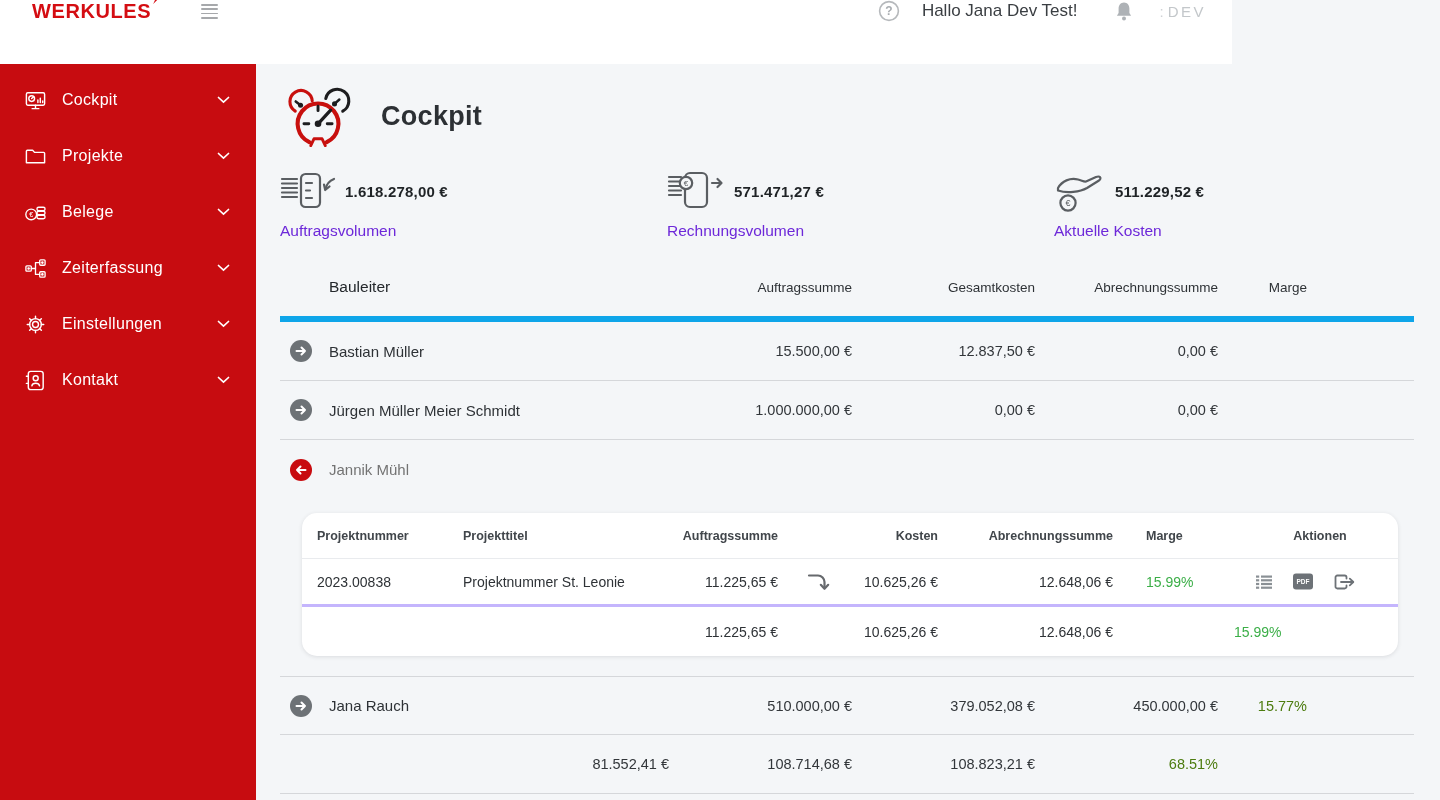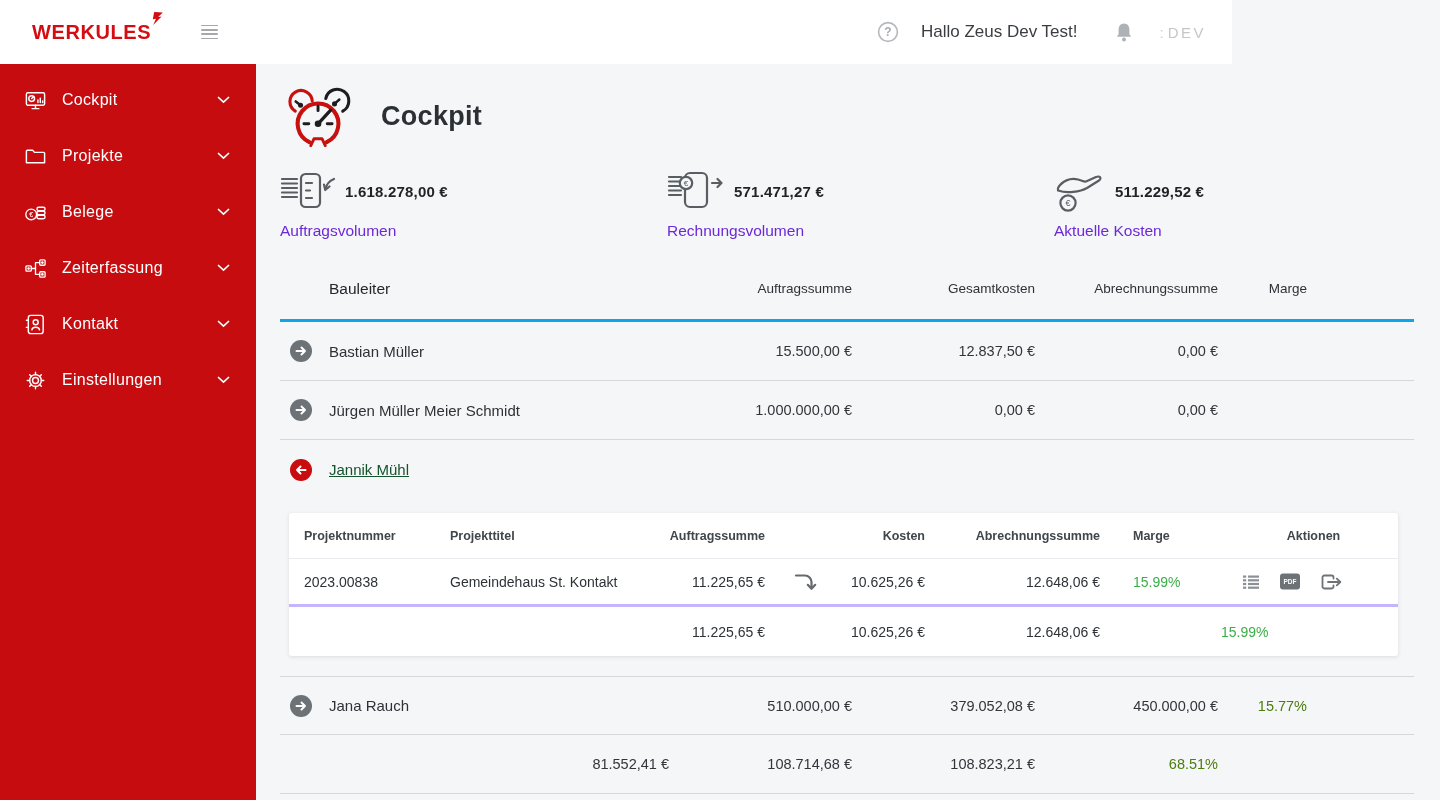--- a/index.html
+++ b/index.html
@@ -2,21 +2,21 @@
 <html><head>
 <meta charset="utf-8">
 <style>
   html,body{margin:0;padding:0;width:1440px;height:800px;overflow:hidden;
     background:#f4f6f8;font-family:"Liberation Sans",sans-serif;
     -webkit-font-smoothing:antialiased;}
   svg{display:block;}
 
   
   .topbar{position:fixed;top:0;left:0;width:1232px;height:64px;background:#fff;
-    display:flex;align-items:center;z-index:20;}
+    display:flex;align-items:flex-start;z-index:20;}
   .logo{margin-left:32px;position:relative;cursor:pointer;}
   .logo-text{font-size:20px;font-weight:800;color:#d40d12;letter-spacing:.6px;}
   .logo-bolt{position:absolute;top:-9px;right:-13px;}
   .hamburger{margin-left:46px;display:flex;flex-direction:column;gap:2.5px;cursor:pointer;padding:4px;}
   .hamburger span{width:17px;height:1.8px;background:#a6a8ab;border-radius:1px;}
   .topbar-right{margin-left:auto;display:flex;align-items:center;margin-right:26px;}
   .greeting{margin-left:22px;font-size:17px;color:#3a3e42;}
   .bell{margin-left:38px;cursor:pointer;}
   .env{margin-left:26px;font-size:15px;color:#c3c7ca;letter-spacing:2.5px;display:flex;align-items:center;}
   .env-frag{letter-spacing:0;margin-right:4px;color:#cfd2d5;}
@@ -37,38 +37,38 @@
 
   .stats{display:grid;grid-template-columns:387px 387px 360px;margin-top:20px;}
   .stat-top{display:flex;align-items:center;height:46px;}
   .stat-value{font-size:15px;font-weight:700;color:#1f2326;margin-left:9px;letter-spacing:.2px;}
   .stat-label{font-size:15.5px;color:#6d28d9;margin-top:8px;}
 
   
   .btable{margin-top:18px;width:1134px;}
   .trow{display:grid;grid-template-columns:389px 183px 183px 183px 89px;
     padding-right:107px;align-items:center;box-sizing:border-box;}
-  .thead{height:64px;border-bottom:3px solid #0ea5e9;}
+  .thead{height:64px;border-bottom:6px solid #0ea5e9;}
   .th-bauleiter{padding-left:49px;font-size:15.5px;font-weight:500;color:#24282c;}
   .th{font-size:13.5px;font-weight:500;color:#2e3236;text-align:right;}
   .tdata{height:59px;border-bottom:1px solid #d5d7da;}
   .row-top-line{border-top:1px solid #d5d7da;}
   .cell-name{display:flex;align-items:center;padding-left:10px;}
   .cell-name .nm{margin-left:17px;font-size:15px;color:#2e3236;}
   .cell-money{text-align:right;font-size:14.5px;color:#32363a;}
   .cell-marge{text-align:right;font-size:14.5px;color:#4d7c0f;}
   .expander{cursor:pointer;}
   .exp-bg{fill:#6d7276;}
   .row-expanded{border-bottom:none;}
-  .row-expanded .nm{color:#14532d;text-decoration:underline;}
+  .row-expanded .nm{color:#737373;}
   .row-expanded .exp-bg{fill:#c80c10;}
   .row-expanded .expander{transform:rotate(180deg);}
 
   
-  .card{margin:14px 16px 20px 9px;background:#fff;border-radius:3px;
+  .card{margin:14px 16px 20px 22px;background:#fff;border-radius:15px;
     box-shadow:0 1px 4px rgba(40,45,50,.12);}
   .prow{display:grid;grid-template-columns:146px 190px 125px 80px 80px 175px 129px 1fr;
     align-items:center;padding-left:15px;box-sizing:border-box;}
   .phead{height:46px;border-bottom:1px solid #e9ebee;}
   .ph{font-size:12.5px;font-weight:700;color:#41464b;}
   .pdata{height:48px;border-bottom:3px solid #c4b5fd;}
   .ptotals{height:49px;}
   .pd{font-size:14px;color:#2e3236;}
   .r{text-align:right;}
   .marge-col{padding-left:33px;}
@@ -93,21 +93,21 @@
     <span></span>
       <span></span>
       <span></span>
       <span></span>
   </div>
   <div class="topbar-right">
     <svg width="22" height="22" viewBox="0 0 22 22" style="cursor:pointer">
       <circle cx="11" cy="11" r="9.4" fill="none" stroke="#b6b9bc" stroke-width="1.6"></circle>
       <text x="11" y="15.2" font-size="12" font-weight="bold" fill="#a8acb0" text-anchor="middle" font-family="Liberation Sans, sans-serif">?</text>
     </svg>
-    <span class="greeting">Hallo Zeus Dev Test!</span>
+    <span class="greeting">Hallo Jana Dev Test!</span>
     <svg class="bell" width="18" height="21" viewBox="0 0 18 21">
       <path d="M9,1.5 C5.6,1.5 3.6,4.3 3.6,7.6 V12 L1.9,14.8 H16.1 L14.4,12 V7.6 C14.4,4.3 12.4,1.5 9,1.5 Z" fill="#aeb2b6"></path>
       <circle cx="9" cy="17.6" r="2" fill="#aeb2b6"></circle>
     </svg>
     <span class="env">
       <span class="env-frag">:</span>
       <span>DEV</span>
     </span>
   </div>
 </header>
@@ -162,39 +162,39 @@
       <circle cx="19.2" cy="5.8" r="0.7" fill="#fff"></circle>
       <circle cx="19.2" cy="18.2" r="0.7" fill="#fff"></circle>
     </svg>
     <span class="side-label">Zeiterfassung</span>
     <svg class="side-chevron" width="13" height="8" viewBox="0 0 13 8" fill="none" stroke="#fff" stroke-width="1.7" stroke-linecap="round">
         <path d="M1.5,1.5 L6.5,6.2 L11.5,1.5"></path>
       </svg>
   </div>
 
   <div class="side-item">
+    <svg width="23" height="23" viewBox="0 0 24 24" fill="none" stroke="#fff" stroke-width="1.5" stroke-linecap="round">
+      <circle cx="12" cy="12" r="3.1"></circle>
+      <circle cx="12" cy="12" r="6.1"></circle>
+      <path d="M18.1,12 H20.6 M16.3,16.3 L18.1,18.1 M12,18.1 V20.6 M7.7,16.3 L5.9,18.1 M5.9,12 H3.4 M7.7,7.7 L5.9,5.9 M12,5.9 V3.4 M16.3,7.7 L18.1,5.9"></path>
+    </svg>
+    <span class="side-label">Einstellungen</span>
+    <svg class="side-chevron" width="13" height="8" viewBox="0 0 13 8" fill="none" stroke="#fff" stroke-width="1.7" stroke-linecap="round">
+        <path d="M1.5,1.5 L6.5,6.2 L11.5,1.5"></path>
+      </svg>
+  </div>
+
+  <div class="side-item">
     <svg width="23" height="23" viewBox="0 0 24 24" fill="none" stroke="#fff" stroke-width="1.5" stroke-linecap="round" stroke-linejoin="round">
       <rect x="4.5" y="2.5" width="15.5" height="19" rx="2.5"></rect>
       <circle cx="12.2" cy="9.6" r="2.6"></circle>
       <path d="M8.2,17.5 C8.8,13.9 15.6,13.9 16.2,17.5"></path>
       <path d="M2.5,7.5 H4.5 M2.5,15 H4.5"></path>
     </svg>
     <span class="side-label">Kontakt</span>
-    <svg class="side-chevron" width="13" height="8" viewBox="0 0 13 8" fill="none" stroke="#fff" stroke-width="1.7" stroke-linecap="round">
-        <path d="M1.5,1.5 L6.5,6.2 L11.5,1.5"></path>
-      </svg>
-  </div>
-
-  <div class="side-item">
-    <svg width="23" height="23" viewBox="0 0 24 24" fill="none" stroke="#fff" stroke-width="1.5" stroke-linecap="round">
-      <circle cx="12" cy="12" r="3.1"></circle>
-      <circle cx="12" cy="12" r="6.1"></circle>
-      <path d="M18.1,12 H20.6 M16.3,16.3 L18.1,18.1 M12,18.1 V20.6 M7.7,16.3 L5.9,18.1 M5.9,12 H3.4 M7.7,7.7 L5.9,5.9 M12,5.9 V3.4 M16.3,7.7 L18.1,5.9"></path>
-    </svg>
-    <span class="side-label">Einstellungen</span>
     <svg class="side-chevron" width="13" height="8" viewBox="0 0 13 8" fill="none" stroke="#fff" stroke-width="1.7" stroke-linecap="round">
         <path d="M1.5,1.5 L6.5,6.2 L11.5,1.5"></path>
       </svg>
   </div>
 </nav>
 
 <main class="main">
 
   <div class="page-header">
     <svg class="gauge" width="64" height="64" viewBox="0 0 66 64">
@@ -313,21 +313,21 @@
         <div class="ph r">Auftragssumme</div>
         <div></div>
         <div class="ph r">Kosten</div>
         <div class="ph r">Abrechnungssumme</div>
         <div class="ph marge-col">Marge</div>
         <div class="ph ph-aktionen">Aktionen</div>
       </div>
 
       <div class="prow pdata">
         <div class="pd">2023.00838</div>
-        <div class="pd">Gemeindehaus St. Kontakt</div>
+        <div class="pd">Projektnummer St. Leonie</div>
         <div class="pd r">11.225,65 €</div>
         <div class="arrow-col">
           <svg width="25" height="26" viewBox="0 0 25 26" fill="none" stroke="#66696d" stroke-width="2.2" stroke-linecap="round" stroke-linejoin="round">
             <path d="M3,6.5 H12 A6.5,6.5 0 0 1 18.5,13 V18.5"></path>
             <path d="M14.8,15.8 L18.5,19.8 L22.2,15.8"></path>
           </svg>
         </div>
         <div class="pd r">10.625,26 €</div>
         <div class="pd r">12.648,06 €</div>
         <div class="pd marge-col marge-green">15.99%</div>

